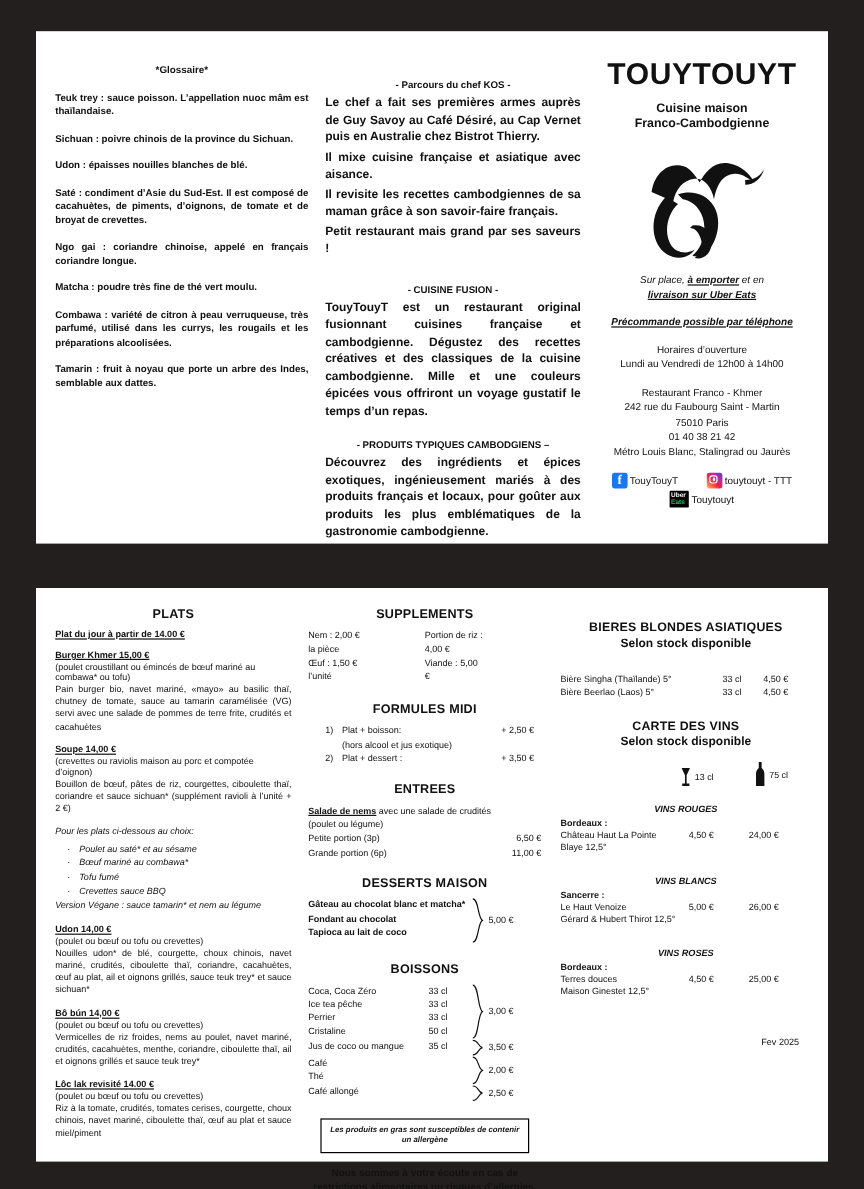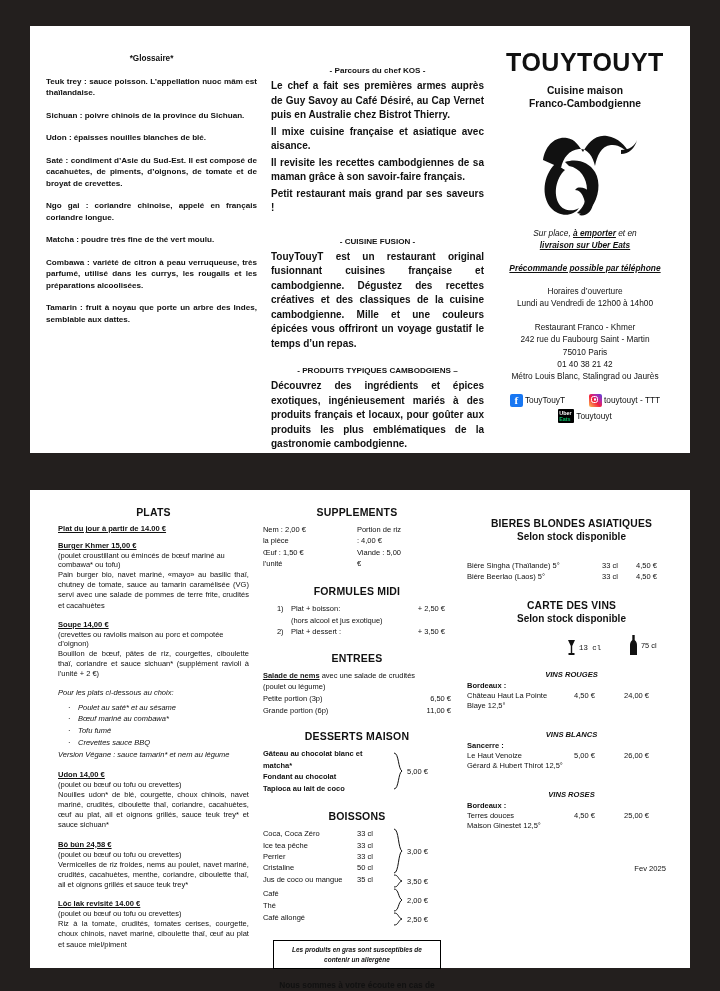--- a/index.html
+++ b/index.html
@@ -10,21 +10,21 @@
     color:#111;
     overflow:hidden;
   }
   .page{
     position:absolute;
     background:#ffffff;
     left:30px;width:660px;
     box-sizing:border-box;
   }
   #page-1{top:26px;height:427px;padding:14px 10px 0 10px;}
-  #page-2{top:490px;height:478px;padding:10px 8px 0 20px;}
+  #page-2{top:490px;height:478px;padding:10px 8px 0 8px;}
 
   .cols{display:flex;width:100%;height:100%;}
   .col{box-sizing:border-box;}
 
   
   #p1c1{width:225px;padding:0 8px 0 6px;}
   #p1c2{width:225px;padding:0 6px;}
   #p1c3{width:190px;padding:0 2px;text-align:center;}
 
   .gloss-title{font-size:8.2px;font-weight:bold;text-align:center;margin:14px 0 13px 0;}
@@ -100,21 +100,21 @@
   .closing{font-size:8.3px;font-weight:bold;text-align:center;line-height:1.45;}
 
   .wrow{display:flex;font-size:7.5px;line-height:1.48;}
   .wname{flex:1;}
   .wglass{width:50px;text-align:left;flex:none;}
   .wbottle{width:52px;text-align:left;flex:none;}
   .w-cat{font-size:7.6px;font-weight:bold;font-style:italic;text-align:center;margin:14px 0 2px 0;}
   .w-region{font-size:7.5px;font-weight:bold;}
   .glass-head{display:flex;align-items:flex-end;justify-content:flex-start;margin:10px 0 2px 0;font-size:7.4px;}
   .gh-spacer{width:100px;flex:none;}
-  .gh1{width:62px;flex:none;display:flex;align-items:center;gap:3px;font-family:Liberation Mono, monospace;}
+  .gh1{width:62px;flex:none;display:flex;align-items:center;gap:3px;}
   .gh2{width:62px;flex:none;display:flex;align-items:center;gap:3px;}
   .datestamp{font-size:7.6px;text-align:right;margin-top:34px;padding-right:10px;}
 </style>
 </head>
 <body>
 
 <div class="page" id="page-1">
   <div class="cols">
 
     <div class="col" id="p1c1">
@@ -243,21 +243,21 @@
       </ul>
       <div class="note-it" style="margin-bottom:9px">Version Végane : sauce tamarin* et nem au légume</div>
 
       <div class="blk">
         <div class="item-title">Udon 14,00 €</div>
         <div class="item-opts">(poulet ou bœuf ou tofu ou crevettes)</div>
         <div class="item-desc">Nouilles udon* de blé, courgette, choux chinois, navet mariné, crudités, ciboulette thaï, coriandre, cacahuètes, œuf au plat, ail et oignons grillés, sauce teuk trey* et sauce sichuan*</div>
       </div>
 
       <div class="blk">
-        <div class="item-title">Bô bún 24,58 €</div>
+        <div class="item-title">Bô bún 14,00 €</div>
         <div class="item-opts">(poulet ou bœuf ou tofu ou crevettes)</div>
         <div class="item-desc">Vermicelles de riz froides, nems au poulet, navet mariné, crudités, cacahuètes, menthe, coriandre, ciboulette thaï, ail et oignons grillés et sauce teuk trey*</div>
       </div>
 
       <div class="blk">
         <div class="item-title">Lôc lak revisité 14.00 €</div>
         <div class="item-opts">(poulet ou bœuf ou tofu ou crevettes)</div>
         <div class="item-desc">Riz à la tomate, crudités, tomates cerises, courgette, choux chinois, navet mariné, ciboulette thaï, œuf au plat et sauce miel/piment</div>
       </div>
     </div>

